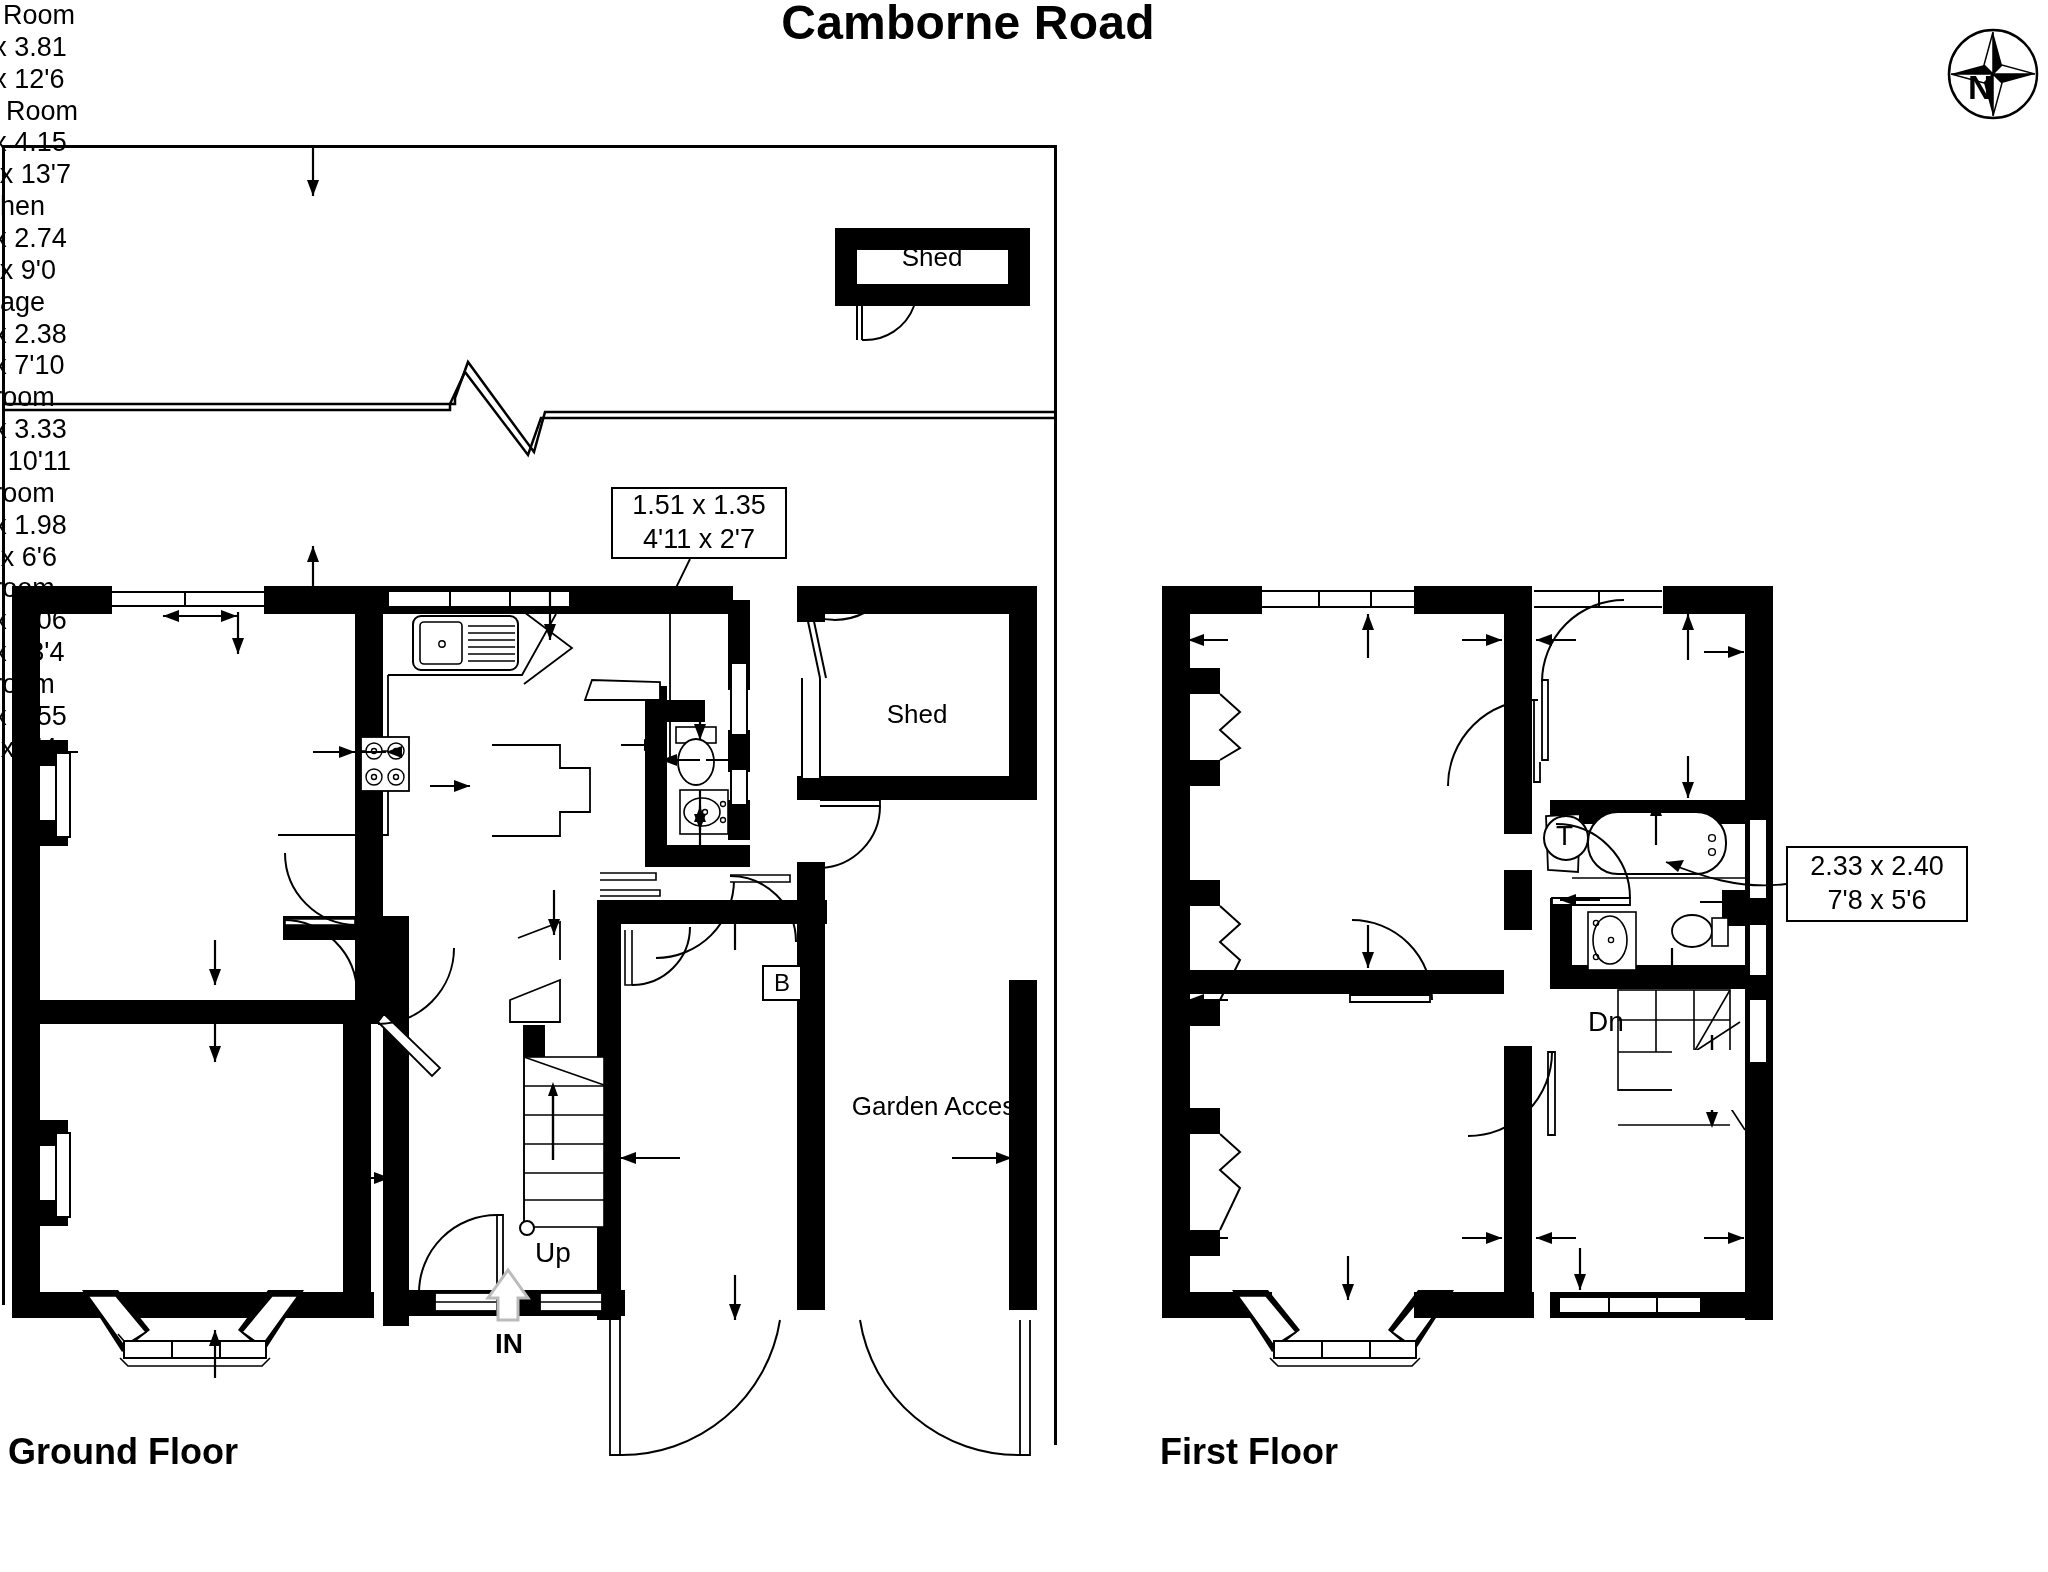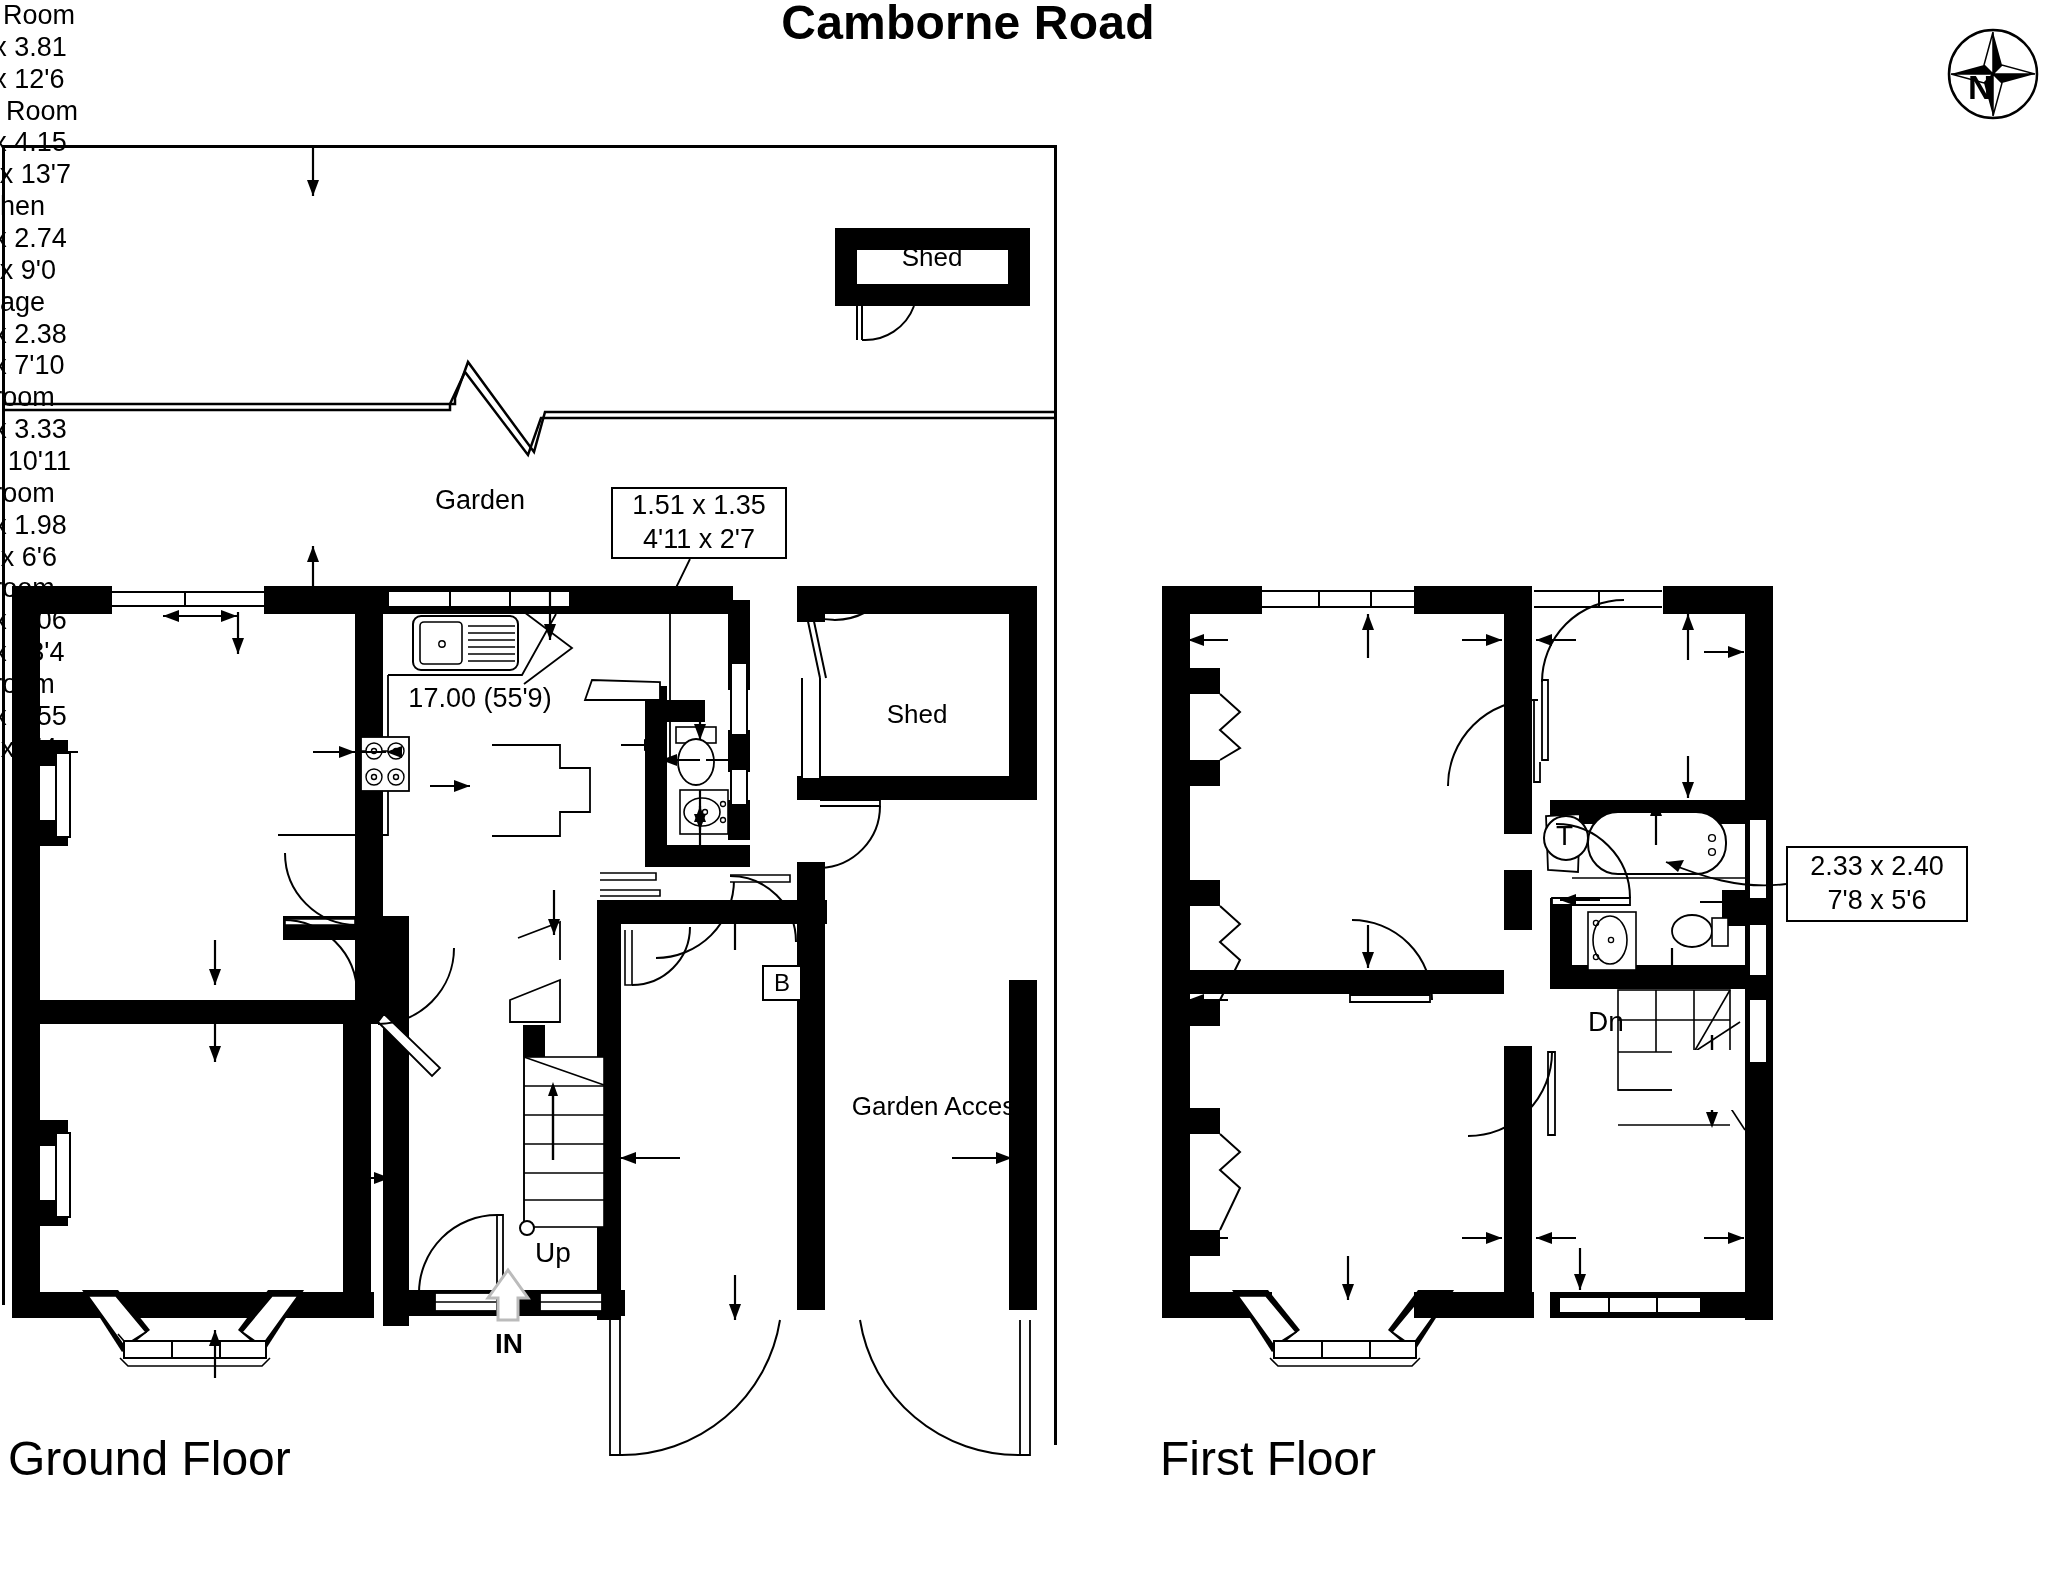--- a/index.html
+++ b/index.html
@@ -5,21 +5,21 @@
 <style>
   html,body{margin:0;padding:0;background:#ffffff;}
   body{font-family:"Liberation Sans", sans-serif;color:#000;}
   #page{position:relative;width:2048px;height:1572px;overflow:hidden;background:#fff;}
 
   .t{position:absolute;white-space:pre;line-height:1.12;}
   .ctr{text-align:center;transform:translateX(-50%);}
 
   #title{font-size:48px;font-weight:bold;letter-spacing:.2px;}
   .sub{font-size:30px;}
-  .floorlbl{font-size:48px;font-weight:normal;}
+  .floorlbl{font-size:36px;font-weight:bold;}
   .roomlbl{font-size:27px;text-align:center;transform:translateX(-50%);}
   .roomlbl div{line-height:1.18;}
   .small{font-size:26px;}
   .footer{font-size:26px;text-align:center;transform:translateX(-50%);}
 
   
   .w{position:absolute;background:#000;}          
   .wo{position:absolute;border:2px solid #000;box-sizing:border-box;background:#fff;} 
   .thin{position:absolute;background:#000;}
   .win{position:absolute;background:#fff;border-top:2px solid #000;border-bottom:2px solid #000;box-sizing:border-box;}
@@ -56,25 +56,20 @@
 
   <div class="thin" style="left:2px;top:145px;width:3px;height:1160px;"></div>
   <div class="thin" style="left:2px;top:145px;width:1055px;height:3px;"></div>
   <div class="thin" style="left:1054px;top:145px;width:3px;height:1300px;"></div>
 
   <svg class="ov">
     <path d="M2,404 L455,404 L455,398 L468,362 L534,452 L545,412 L1056,412" fill="none" stroke="#000" stroke-width="2.5"></path>
     <path d="M2,410 L450,410 L450,404 L465,372 L528,455 L541,418 L1056,418" fill="none" stroke="#000" stroke-width="2.5"></path>
   </svg>
 
-  <div class="t ctr" style="left:480px;top:418px;font-size:27px;line-height:1.22;">
-    <div>Garden</div>
-    <div>Extends To</div>
-    <div>17.00 (55'9)</div>
-  </div>
 
   <div class="w" style="left:835px;top:228px;width:195px;height:22px;"></div>
   <div class="w" style="left:835px;top:228px;width:22px;height:78px;"></div>
   <div class="w" style="left:1008px;top:228px;width:22px;height:78px;"></div>
   <div class="w" style="left:857px;top:284px;width:173px;height:22px;"></div>
   <div class="t ctr small" style="left:932px;top:243px;">Shed</div>
   <svg class="ov">
     <path d="M857,306 L857,340" stroke="#000" stroke-width="2" fill="none"></path>
     <path d="M862,306 L862,340" stroke="#000" stroke-width="2" fill="none"></path>
     <path d="M862,340 A52,52 0 0 0 914,306" stroke="#000" stroke-width="2" fill="none"></path>

